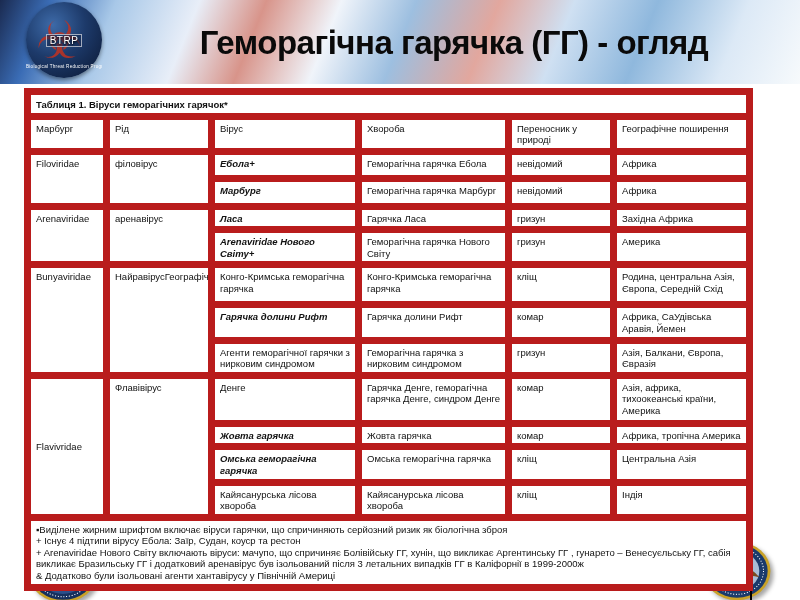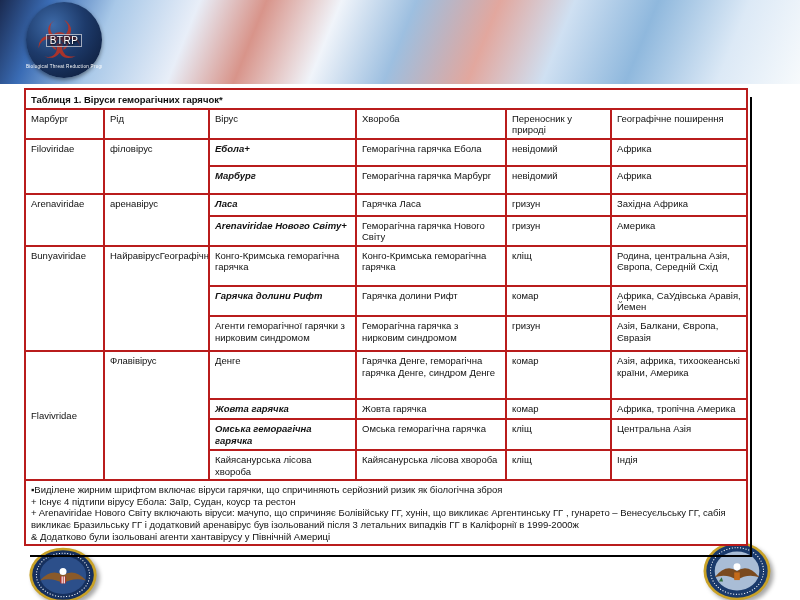--- a/index.html
+++ b/index.html
@@ -46,21 +46,21 @@
     position:absolute;top:88px;left:24px;width:722px;background:#fff;z-index:2;
   }
   .table-wrap::after{
     content:"";position:absolute;top:9px;left:6px;width:720px;height:100%;
     border-right:2px solid #000;border-bottom:2px solid #000;z-index:-1;
   }
   table.hf{
     border-collapse:collapse;table-layout:fixed;width:722px;background:#fff;
   }
   table.hf td,table.hf th{
-    border:2px solid #b91c1c;vertical-align:top;text-align:left;
+    border:7px solid #b91c1c;vertical-align:top;text-align:left;
     font-size:9.5px;line-height:1.22;color:#111;padding:3px 5px 2px 5px;
     font-weight:normal;overflow:hidden;
   }
   table.hf .caption-cell{font-weight:bold;font-size:9.5px;padding-top:4px;}
   table.hf .bold{font-weight:bold;font-style:italic;}
   table.hf .vmid{vertical-align:middle;}
   .genus-stack{display:flex;flex-direction:row;justify-content:space-between;height:96px;}
   .foot-cell{padding:4px 6px 6px 6px;font-size:9.5px;line-height:1.5;margin-top:32px;}
   .foot-line{display:block;}
   
@@ -73,20 +73,21 @@
 <body>
 
 <div class="slide">
 
   <div class="header">
     <div class="btrp-logo">
       <span class="btrp-biohazard">☣</span>
       <span class="btrp-text">BTRP</span>
       <span class="btrp-caption">Biological Threat Reduction Program</span>
     </div>
+    <div class="slide-title">Геморагічна гарячка (ГГ) - огляд</div>
   </div>
 
   <div class="table-wrap">
     <table class="hf">
       <colgroup>
         <col style="width:79px">
           <col style="width:105px">
           <col style="width:147px">
         <col style="width:150px">
           <col style="width:105px">

